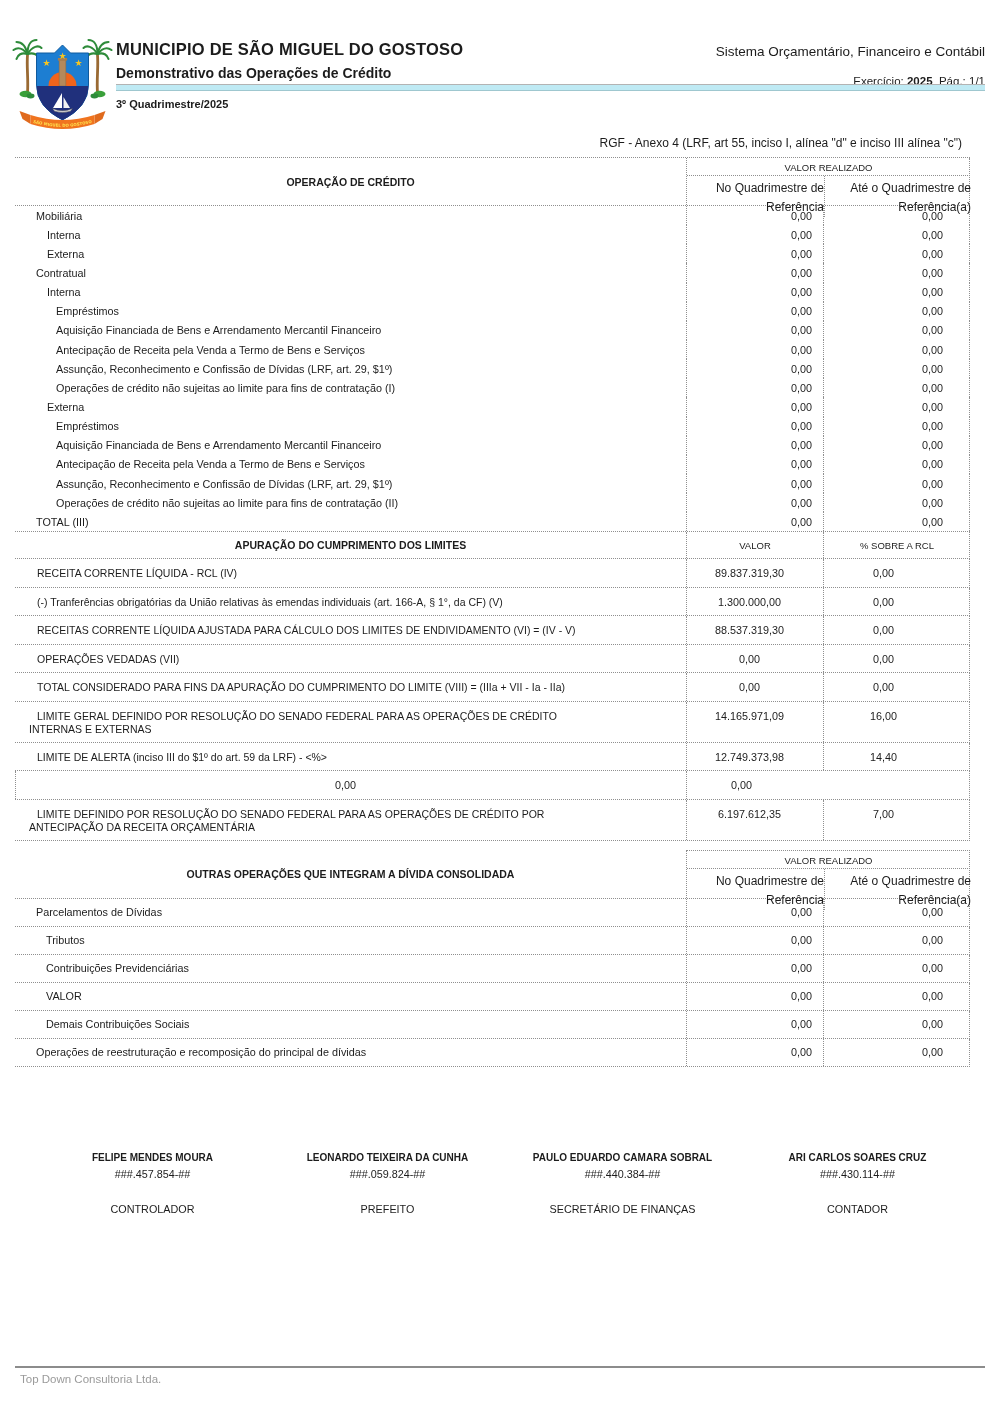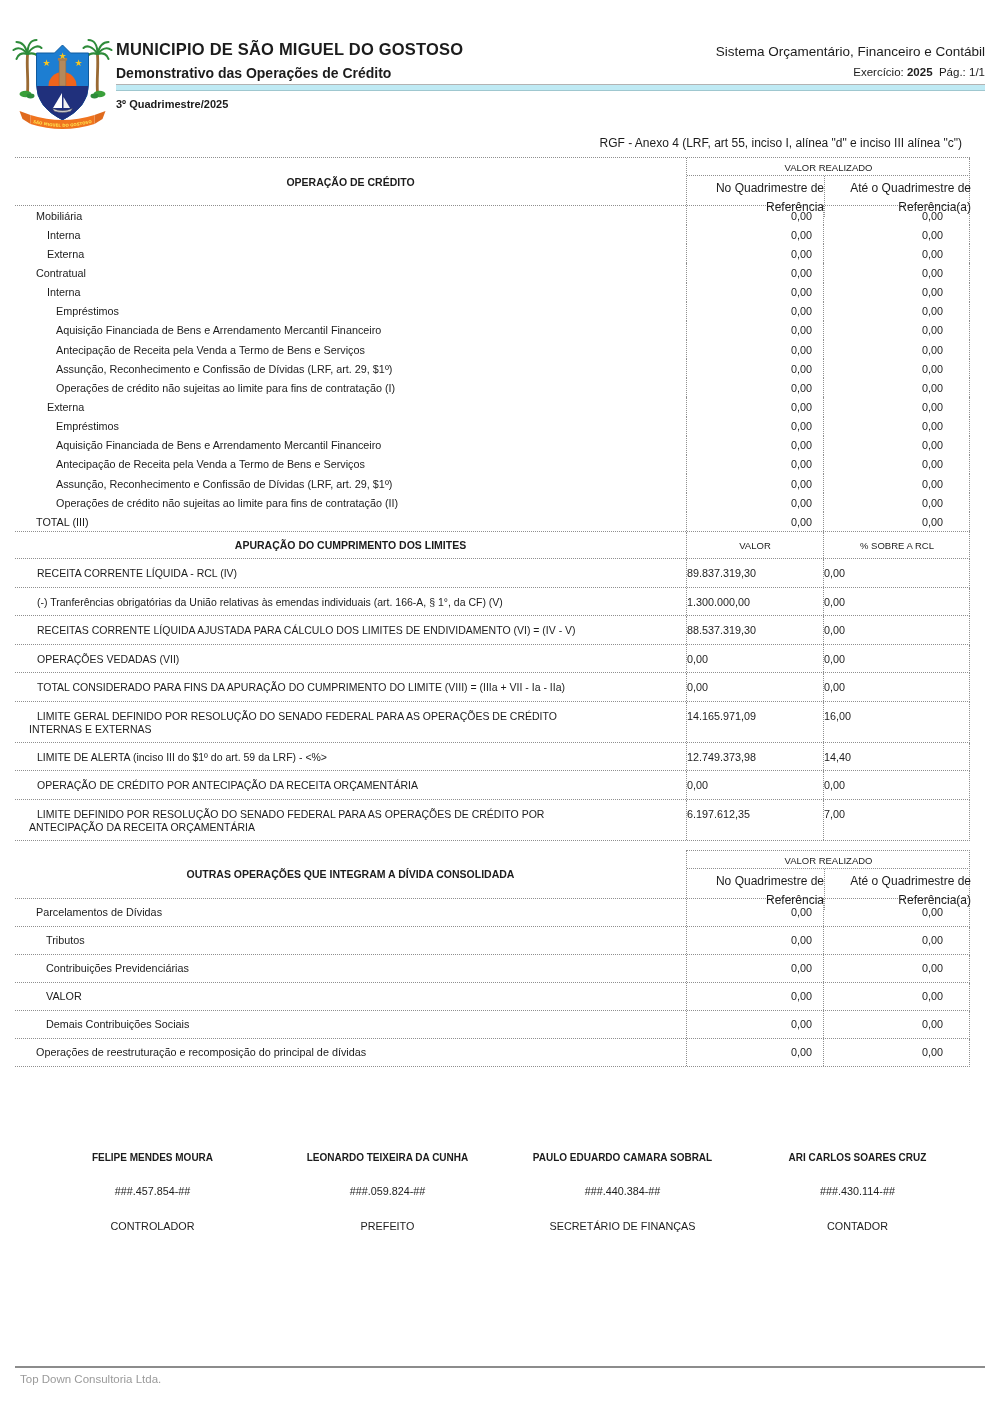--- a/index.html
+++ b/index.html
@@ -12,21 +12,21 @@
     width:1000px;height:1413px;position:relative;overflow:hidden;
     font-family:"Liberation Sans",sans-serif;color:var(--ink);
   }
   
   .logo{position:absolute;left:12px;top:33px;width:101px;height:104px}
   .h-left{position:absolute;left:116px;top:40px}
   .muni{font-size:16.5px;font-weight:bold;letter-spacing:.2px}
   .rep-title{font-size:14px;font-weight:bold;margin-top:6px}
   .h-right{position:absolute;right:15px;top:44px;text-align:right}
   .sys{font-size:13.5px}
-  .exer{font-size:11.5px;margin-top:7px}
+  .exer{font-size:11.5px;margin-top:16px}
   .exer b{font-weight:bold}
   .teal-bar{
     position:absolute;left:116px;right:15px;top:84px;height:7px;
     background:#bfeaf4;border-top:1px solid #b3b3b3;border-bottom:1px solid #9fc7cf;
   }
   .period{position:absolute;left:116px;top:98px;font-size:11px;font-weight:bold}
   .annex{position:absolute;right:38px;top:136px;font-size:12px}
 
   
   .tables{position:absolute;left:15px;top:157px;width:955px}
@@ -55,31 +55,31 @@
   .vr-v.c2{padding-right:11px}
   .vr-v.c3{padding-right:27px}
 
   .t2-head{display:grid;grid-template-columns:671px 137px 147px;height:27px;border-bottom:1px dotted var(--dot);border-right:1px dotted var(--dot)}
   .t2-head>div{display:flex;align-items:center;justify-content:center}
   .t2-head .hl{font-size:10.5px;font-weight:bold}
   .t2-head .hv{font-size:9.5px;border-left:1px dotted var(--dot)}
   .t2-row{display:grid;grid-template-columns:671px 137px 147px;border-bottom:1px dotted var(--dot);border-right:1px dotted var(--dot);min-height:28.5px}
   .t2-row.twoline{min-height:40px}
   .t2-label{font-size:10.5px;line-height:13px;padding:8px 10px 6px 14px;text-indent:8px;white-space:pre-line}
-  .t2-v{font-size:10.8px;text-align:left;padding-top:8px;border-left:1px dotted var(--dot)}
+  .t2-v{font-size:10.8px;text-align:center;padding-top:8px;border-left:1px dotted var(--dot)}
   .t2-v.c2{padding-right:11px}
   .t2-v.c3{padding-right:27px}
 
   .tbl3{margin-top:9px}
 
   
   .sigs{position:absolute;left:35px;top:1152px;width:940px;display:grid;grid-template-columns:repeat(4,235px)}
   .sig{text-align:center}
   .sig .nm{font-size:10px;font-weight:bold}
-  .sig .dc{font-size:10.8px;margin-top:22px}
+  .sig .dc{font-size:10.8px;margin-top:5px}
   .sig .rl{font-size:10.8px;margin-top:23px}
 
   
   .foot-line{position:absolute;left:15px;right:15px;top:1366px;border-top:2px solid #8c8c8c}
   .foot-text{position:absolute;left:20px;top:1373px;font-size:11.5px;color:#9a9a9a}
 </style>
 </head>
 <body>
 
 <svg class="logo" viewBox="0 0 100 104" xmlns="http://www.w3.org/2000/svg">
@@ -287,21 +287,20 @@
 INTERNAS E EXTERNAS</div>
           <div class="t2-v c2">14.165.971,09</div>
           <div class="t2-v c3">16,00</div>
         </div>
         <div class="t2-row">
           <div class="t2-label">LIMITE DE ALERTA (inciso III do $1º do art. 59 da LRF) - &lt;%&gt;</div>
           <div class="t2-v c2">12.749.373,98</div>
           <div class="t2-v c3">14,40</div>
         </div>
         <div class="t2-row">
-          <div class="t2-label">OPERAÇÃO DE CRÉDITO POR ANTECIPAÇÃO DA RECEITA ORÇAMENTÁRIA</div>
           <div class="t2-v c2">0,00</div>
           <div class="t2-v c3">0,00</div>
         </div>
         <div class="t2-row twoline">
           <div class="t2-label">LIMITE DEFINIDO POR RESOLUÇÃO DO SENADO FEDERAL PARA AS OPERAÇÕES DE CRÉDITO POR
 ANTECIPAÇÃO DA RECEITA ORÇAMENTÁRIA</div>
           <div class="t2-v c2">6.197.612,35</div>
           <div class="t2-v c3">7,00</div>
         </div>
       </div>

